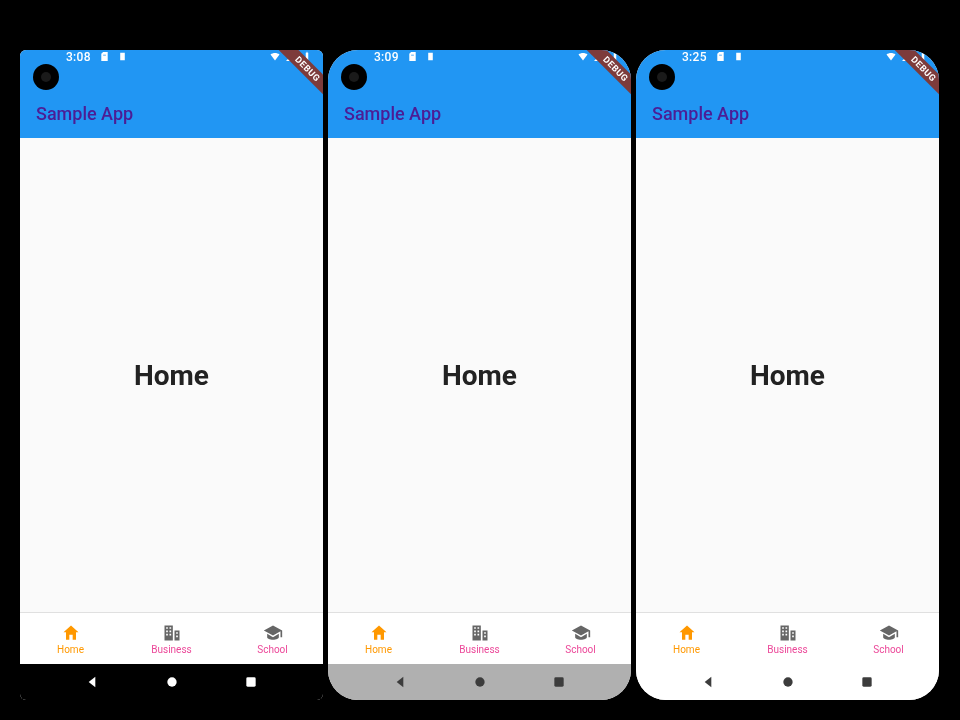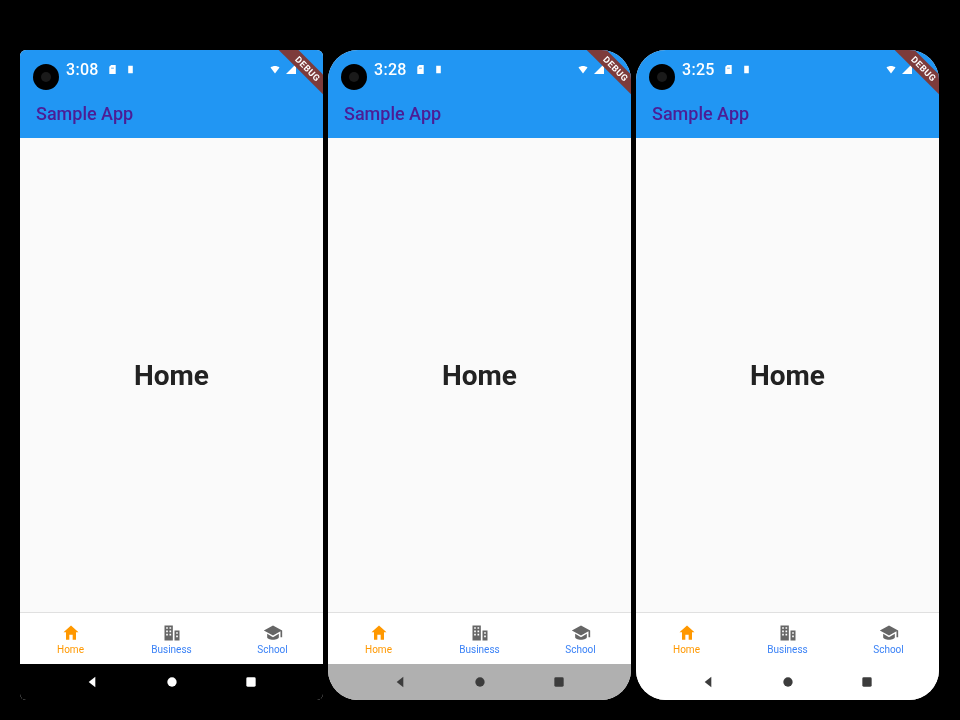--- a/index.html
+++ b/index.html
@@ -70,23 +70,23 @@
       background: #1a1a1a;
       border-radius: 50%;
     }
 
     
     .status-bar {
       height: 38px;
       background: #2196f3;
       color: #fff;
       display: flex;
-      align-items: center;
+      align-items: flex-start;
       padding: 0 10px 0 46px;
-      font-size: 16px;
+      font-size: 12px;
       position: relative;
     }
     .status-time { font-weight: 500; letter-spacing: 0.3px; }
     .status-icons-left { display: flex; align-items: center; gap: 6px; margin-left: 8px; }
     .status-icons-right { margin-left: auto; display: flex; align-items: center; gap: 4px; }
 
     .sb-icon { width: 12px; height: 12px; display: inline-flex; align-items: center; justify-content: center; }
 
     
     .debug-banner {
@@ -151,21 +151,21 @@
       height: 22px;
       display: flex;
       align-items: center;
       justify-content: center;
     }
     .nav-item .nav-label {
       font-size: 10px;
       line-height: 1;
     }
     .nav-item.active { color: #ff9800; }
-    .nav-item.inactive { color: #3b82f6; justify-content: center; }
+    .nav-item.inactive { color: #ec4899; justify-content: center; }
     .nav-item.active svg path,
     .nav-item.active svg polygon { fill: #ff9800; }
     .nav-item.inactive svg path,
     .nav-item.inactive svg polygon { fill: #666; }
 
     
     .sys-nav {
       height: 36px;
       display: flex;
       align-items: center;
@@ -280,21 +280,21 @@
 
     </div>
   </div>
 
   <div class="phone rounded-corners">
     <div class="screen">
       <div class="camera-punch"></div>
       <div class="debug-banner">DEBUG</div>
 
       <div class="status-bar">
-        <span class="status-time">3:28</span>
+        <span class="status-time">3:09</span>
         <span class="status-icons-left">
           <span class="sb-icon">
               <svg viewBox="0 0 24 24" width="11" height="11">
                 <path fill="#fff" d="M19 2H9L5 6v16h14V2zM9 8h6v2H9z"></path>
               </svg>
             </span>
           <span class="sb-icon">
               <svg viewBox="0 0 24 24" width="11" height="11">
                 <path fill="#fff" d="M7 4h10v16H7z M9 6h6v2H9z"></path>
               </svg>

